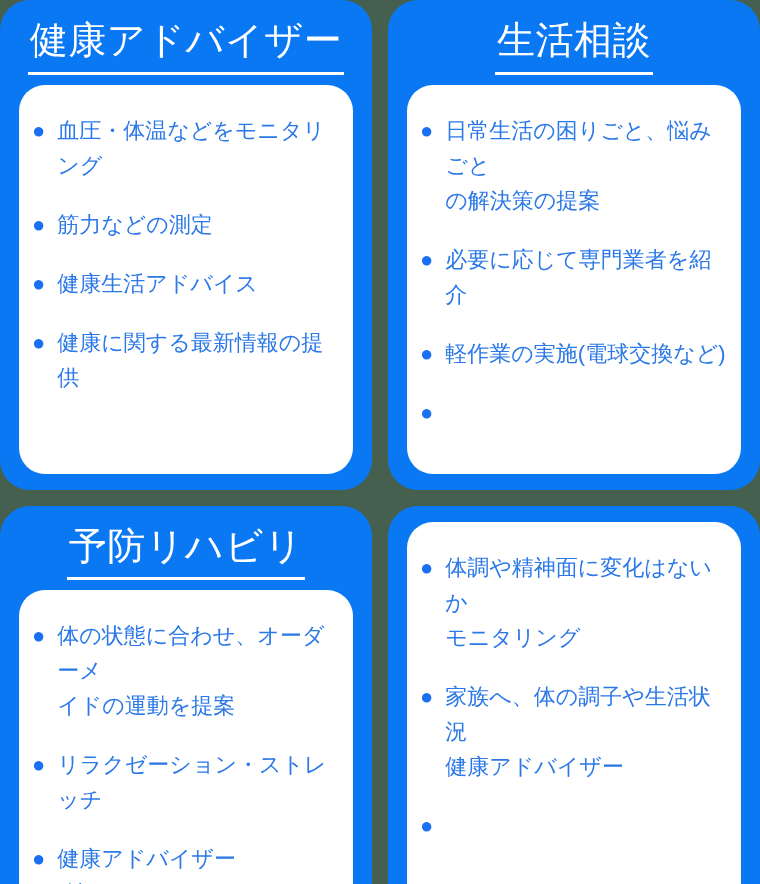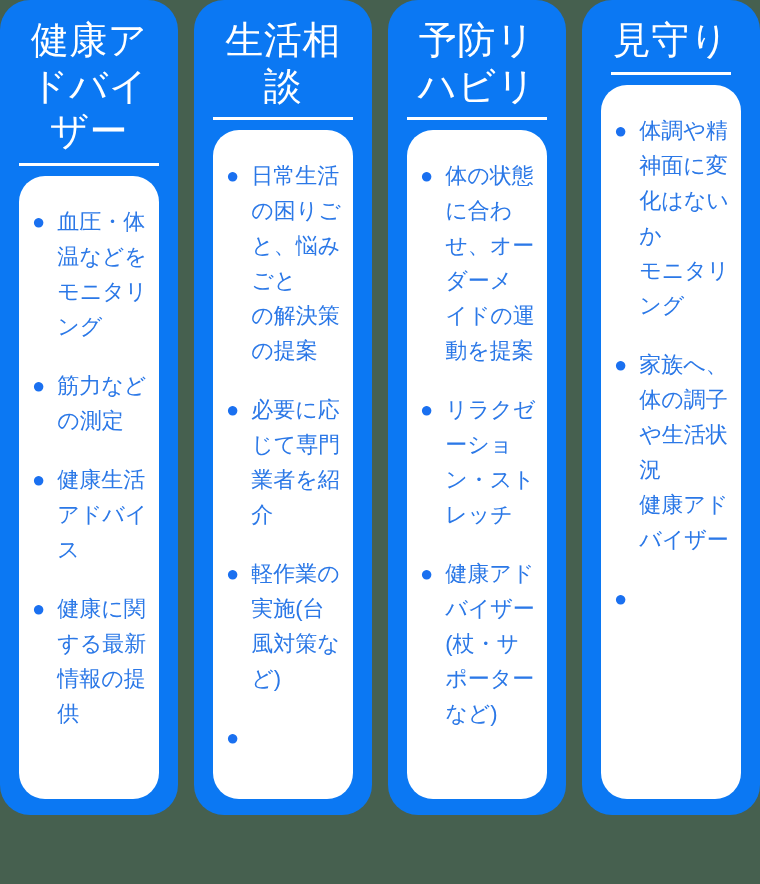--- a/index.html
+++ b/index.html
@@ -15,21 +15,21 @@
     width: 760px;
     height: 884px;
     background: var(--page-bg);
     font-family: "Liberation Sans", "DejaVu Sans", sans-serif;
     overflow: hidden;
   }
   .grid {
     width: 760px;
     height: 884px;
     display: grid;
-    grid-template-columns: 1fr 1fr 1fr 1fr;
+    grid-template-columns: 1fr 1fr;
     grid-template-rows: 1fr 1fr;
     gap: 16px;
   }
   .card {
     background: var(--card-blue);
     border-radius: 30px;
     display: flex;
     flex-direction: column;
     padding: 16px 19px 16px 19px;
   }
@@ -111,21 +111,21 @@
             <span class="bullet">●</span>
             <span class="item-text">日常生活の困りごと、悩みごと
 の解決策の提案</span>
           </li>
         <li class="item">
             <span class="bullet">●</span>
             <span class="item-text">必要に応じて専門業者を紹介</span>
           </li>
         <li class="item">
             <span class="bullet">●</span>
-            <span class="item-text">軽作業の実施(台風対策など)</span>
+            <span class="item-text">軽作業の実施(電球交換など)</span>
           </li>
         <li class="item">
             <span class="bullet">●</span>
           </li>
       </ul>
     </div>
   </section>
 
   <section class="card">
     <h2 class="card-title"><span class="title-text">予防リハビリ</span></h2>
@@ -143,21 +143,20 @@
         <li class="item">
             <span class="bullet">●</span>
             <span class="item-text">健康アドバイザー
 (杖・サポーターなど)</span>
           </li>
       </ul>
     </div>
   </section>
 
   <section class="card">
-    <h2 class="card-title"><span class="title-text">見守り</span></h2>
     <div class="panel">
       <ul class="items">
         <li class="item">
             <span class="bullet">●</span>
             <span class="item-text">体調や精神面に変化はないか
 モニタリング</span>
           </li>
         <li class="item">
             <span class="bullet">●</span>
             <span class="item-text">家族へ、体の調子や生活状況

